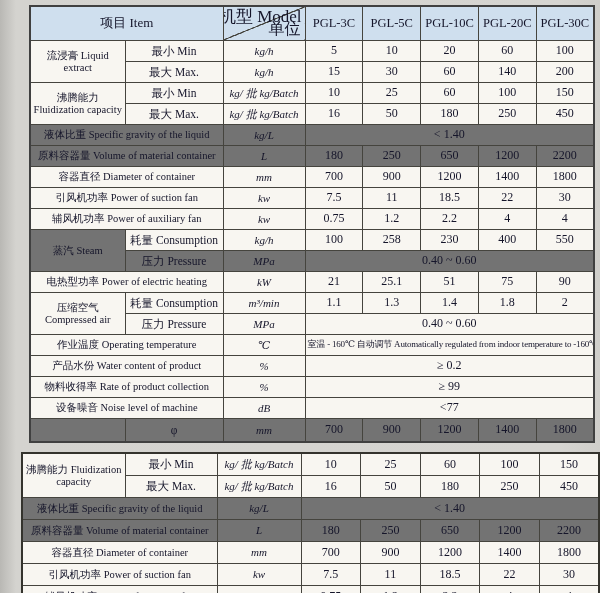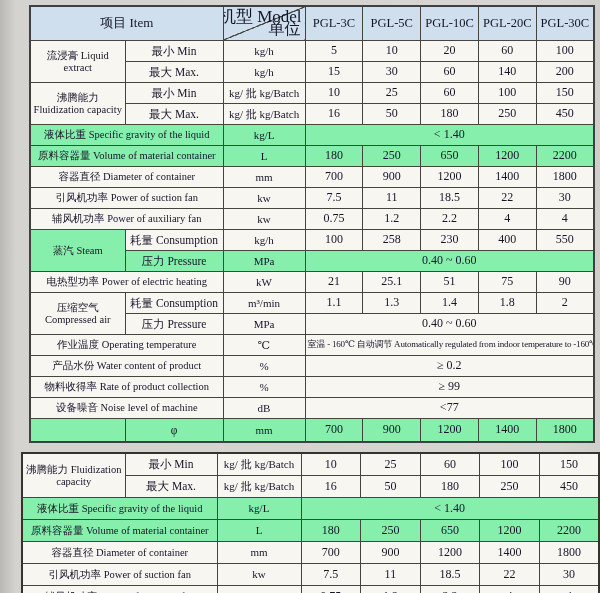--- a/index.html
+++ b/index.html
@@ -15,25 +15,25 @@
   th, td {
     border:1px solid #45443e;
     background:#f8f6f1;
     text-align:center; vertical-align:middle;
     padding:0 2px; overflow:hidden; white-space:nowrap;
     font-weight:normal; font-size:12px; line-height:1.1;
     height:20px;
   }
   #t2 td { height:21px; }
   th { background:#cfdfee; height:33px; font-size:12.5px; }
-  tr.bl td, td.cb { background:#86efac; }
+  tr.bl td, td.cb { background:#737373; }
   td.lb  { font-size:10.5px;margin-top:32px; }
   td.lb2 { font-size:10.5px; }
   td.sub { font-size:11.5px; }
-  td.un  { font-size:11px; }
+  td.un  { font-size:11px;font-style:italic; }
   td.v   { font-size:12px; }
   td.wrap { white-space:normal; line-height:1.1; }
   td.tiny { font-size:9px; letter-spacing:-0.2px; }
   tr.tall td { height:22px; }
   th.item { font-size:13px; }
   th.diag {
     position:relative;
     background-image: linear-gradient(to bottom right,
       transparent calc(50% - 0.6px), #45443e calc(50% - 0.6px),
       #45443e calc(50% + 0.6px), transparent calc(50% + 0.6px));

